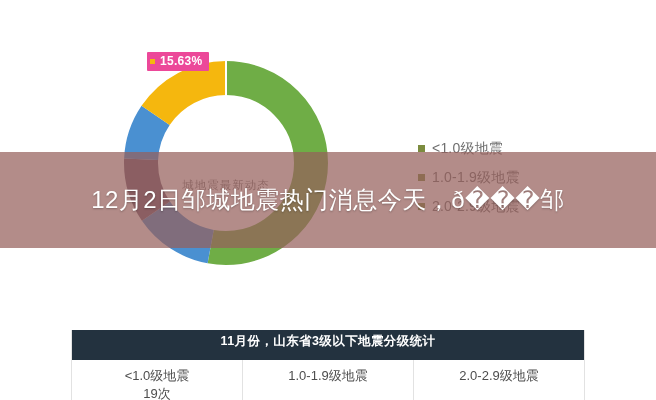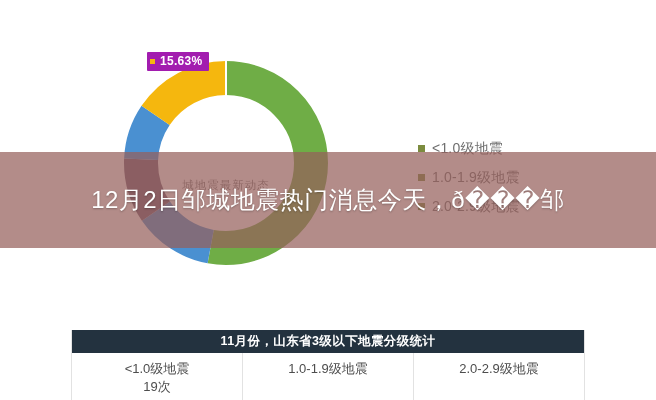--- a/index.html
+++ b/index.html
@@ -25,21 +25,21 @@
     color:#7a7a7a;
     letter-spacing:1px;
     white-space:nowrap;
   }
 
   
   .callout{
     position:absolute;left:147px;top:52px;
     display:flex;align-items:center;
     height:19px;
-    background:#a21caf;
+    background:#ec4899;
     padding:0 6px 0 3px;
     border-radius:1px;
   }
   .callout .sq{
     width:5px;height:5px;background:#F5B70E;
     margin-right:5px;outline:1px solid rgba(255,255,255,.0);
   }
   .callout .val{
     color:#ffffff;font-size:12px;font-weight:bold;line-height:19px;
     letter-spacing:.3px;
@@ -69,21 +69,21 @@
   .overlay-line{width:100%;overflow:hidden;}
 
   
   .stat-table{
     position:absolute;left:71px;top:330px;width:514px;
     border:1px solid #e2e2e2;border-top:none;
     background:#fff;box-sizing:border-box;
   }
   .st-head{
     background:#23323F;color:#ffffff;
-    height:23px;line-height:23px;text-align:center;
+    height:30px;line-height:23px;text-align:center;
     font-size:12.5px;font-weight:bold;letter-spacing:.4px;
   }
   .st-body{display:flex;}
   .st-cell{
     flex:1 1 0;text-align:center;
     padding:7px 0 9px 0;
     border-right:1px solid #e2e2e2;
     color:#4d4d4d;
   }
   .st-cell:last-child{border-right:none;}

